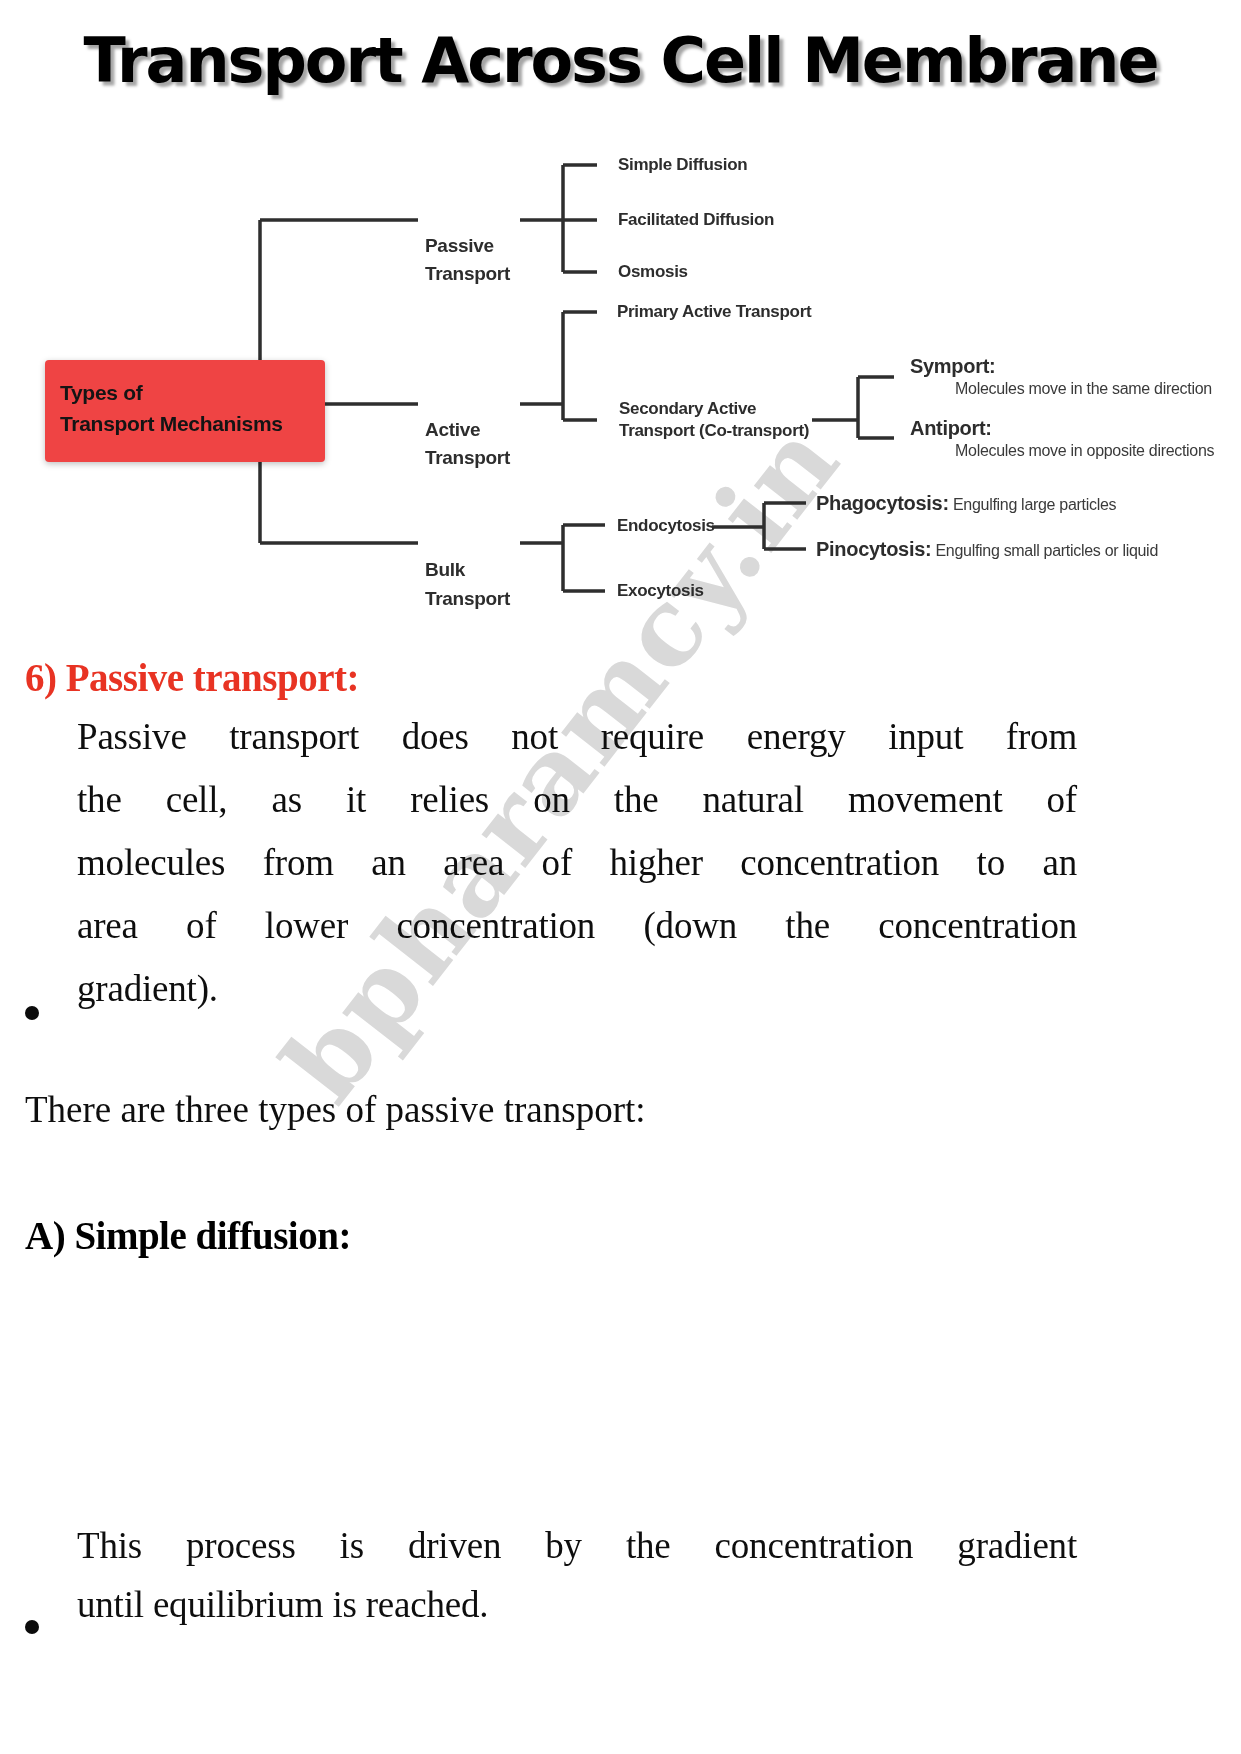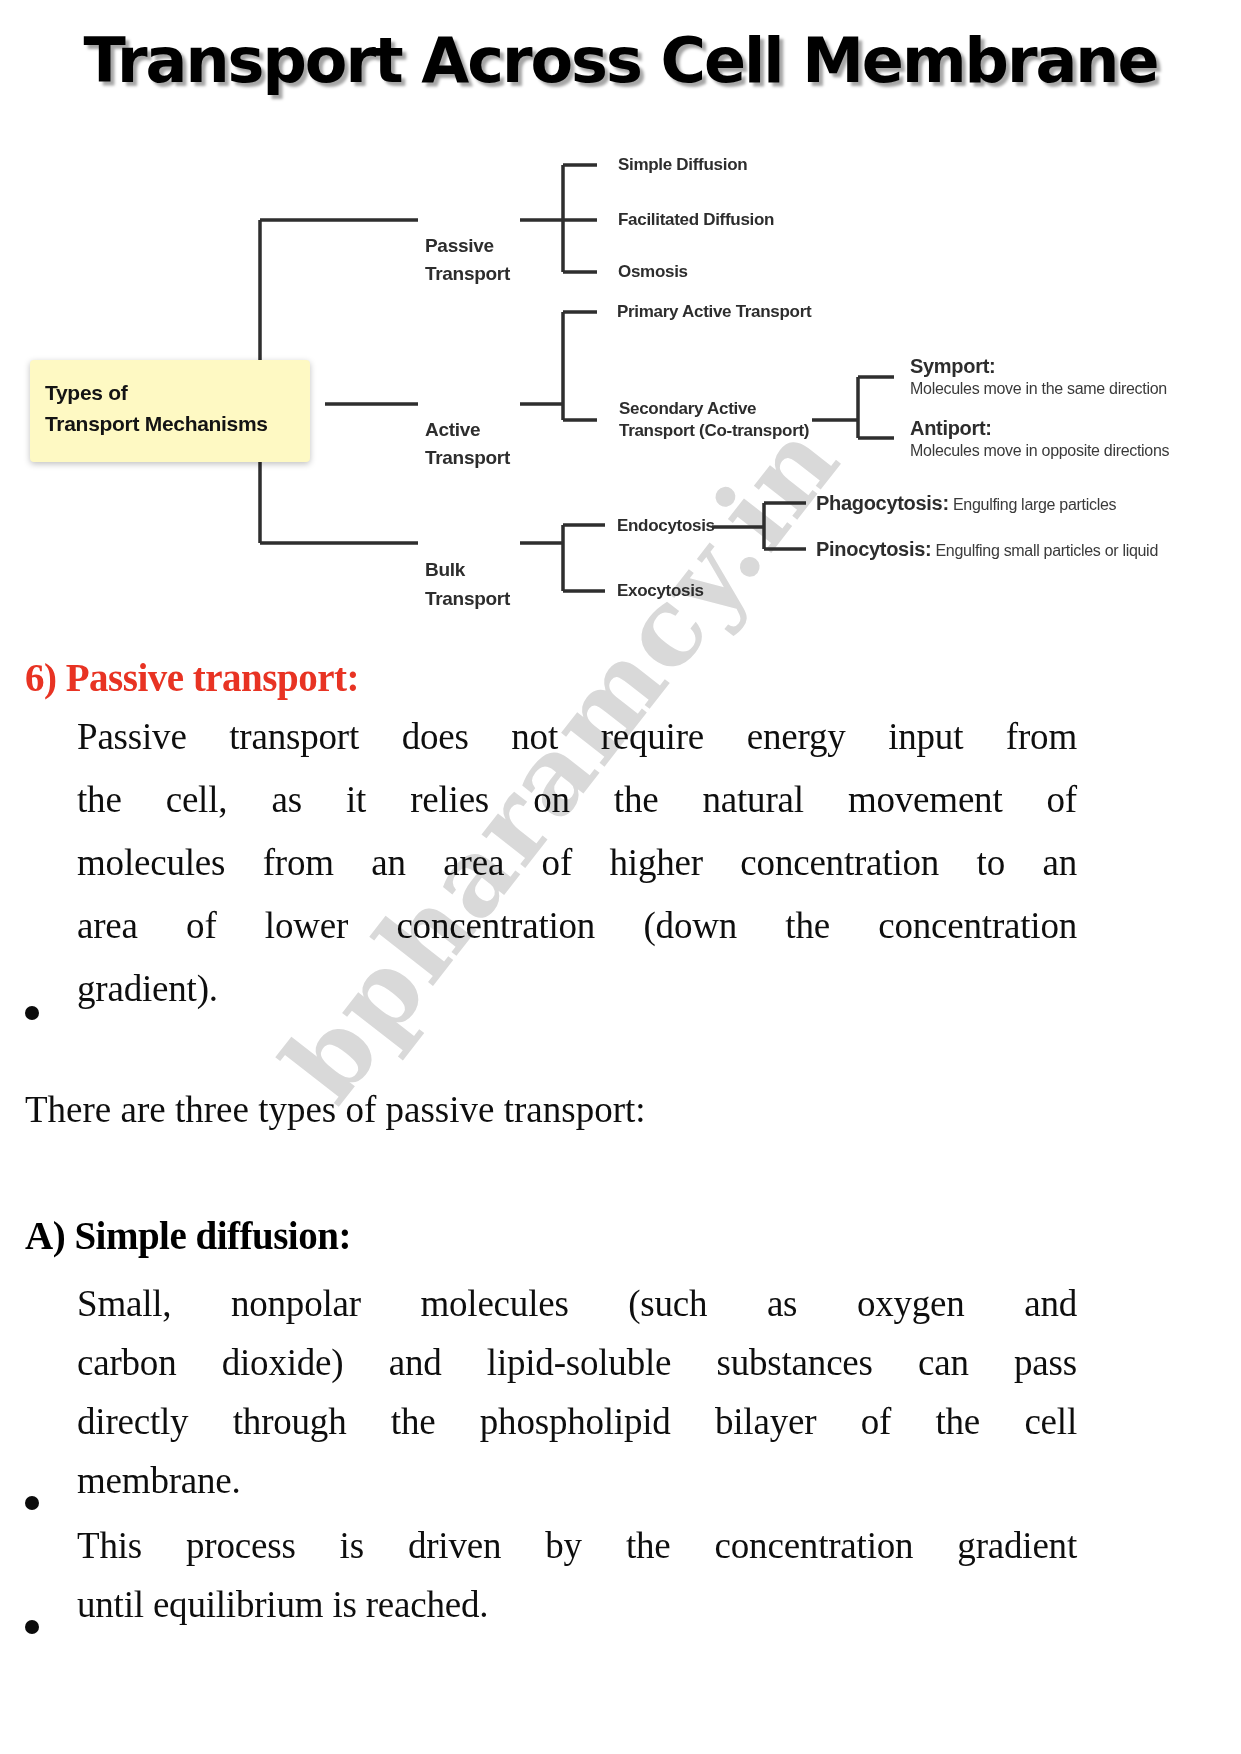--- a/index.html
+++ b/index.html
@@ -17,22 +17,22 @@
     color:#000;text-shadow:4px 4px 3px #a6a6a6;white-space:nowrap;}
   
   .diagram{position:absolute;left:0;top:0;width:1241px;height:625px;}
   .connectors{position:absolute;left:0;top:0;}
   .dlabel{position:absolute;color:#2d2d2d;font-weight:bold;letter-spacing:-0.3px;white-space:nowrap;}
   .lab19{font-size:19px;line-height:28px;margin-top:40px;}
   .lab17{font-size:17px;line-height:18px;}
   .lab17b{font-size:17px;line-height:22px;}
   .lab16{font-size:20px;line-height:17px;font-weight:bold;}
   .desc16{font-size:16px;line-height:16px;font-weight:normal;color:#3a3a3a;}
-  .subline{font-size:16px;line-height:24px;font-weight:normal;color:#3a3a3a;}
-  .rootbox{position:absolute;left:30px;top:360px;width:280px;height:102px;background:#fef9c3;
+  .subline{font-size:16px;line-height:24px;font-weight:normal;color:#3a3a3a;margin-left:45px;}
+  .rootbox{position:absolute;left:45px;top:360px;width:280px;height:102px;background:#ef4444;
     border-radius:4px;box-shadow:0 2px 6px rgba(0,0,0,0.25);box-sizing:border-box;padding:17px 0 0 15px;}
   .rootbox .rline{font-size:21px;line-height:31px;font-weight:bold;color:#141414;letter-spacing:-0.3px;}
   .heading{position:absolute;left:25px;margin:0;font-family:"Liberation Serif",serif;
     font-weight:bold;font-size:39px;letter-spacing:-0.5px;white-space:nowrap;}
   .intro{position:absolute;left:25px;font-family:"Liberation Serif",serif;font-size:37px;
     color:#0e0e0e;white-space:nowrap;}
   .bullet{position:absolute;left:21px;display:flex;align-items:flex-end;}
   .dot{flex:0 0 14px;width:14px;height:14px;border-radius:50%;background:#0b0b0b;
     margin:25px 38px 0 4px;}
   .btext{width:1000px;font-family:"Liberation Serif",serif;font-size:37px;color:#0e0e0e;}
@@ -129,29 +129,20 @@
         <div class="jline">molecules from an area of higher concentration to an</div>
         <div class="jline">area of lower concentration (down the concentration</div>
         <div class="jline last">gradient).</div>
       </div>
     </div>
 
     <div class="intro" style="top:1088px;">There are three types of passive transport:</div>
 
     <h2 class="heading" style="top:1213px;color:#000000;">A) Simple diffusion:</h2>
 
-    <div class="bullet lh59" style="top:1274px;">
-      <span class="dot"></span>
-      <div class="btext">
-        <div class="jline">Small, nonpolar molecules (such as oxygen and</div>
-        <div class="jline">carbon dioxide) and lipid-soluble substances can pass</div>
-        <div class="jline">directly through the phospholipid bilayer of the cell</div>
-        <div class="jline last">membrane.</div>
-      </div>
-    </div>
 
     <div class="bullet lh59" style="top:1516px;">
       <span class="dot"></span>
       <div class="btext">
         <div class="jline">This process is driven by the concentration gradient</div>
         <div class="jline last">until equilibrium is reached.</div>
       </div>
     </div>
 
   </div>

